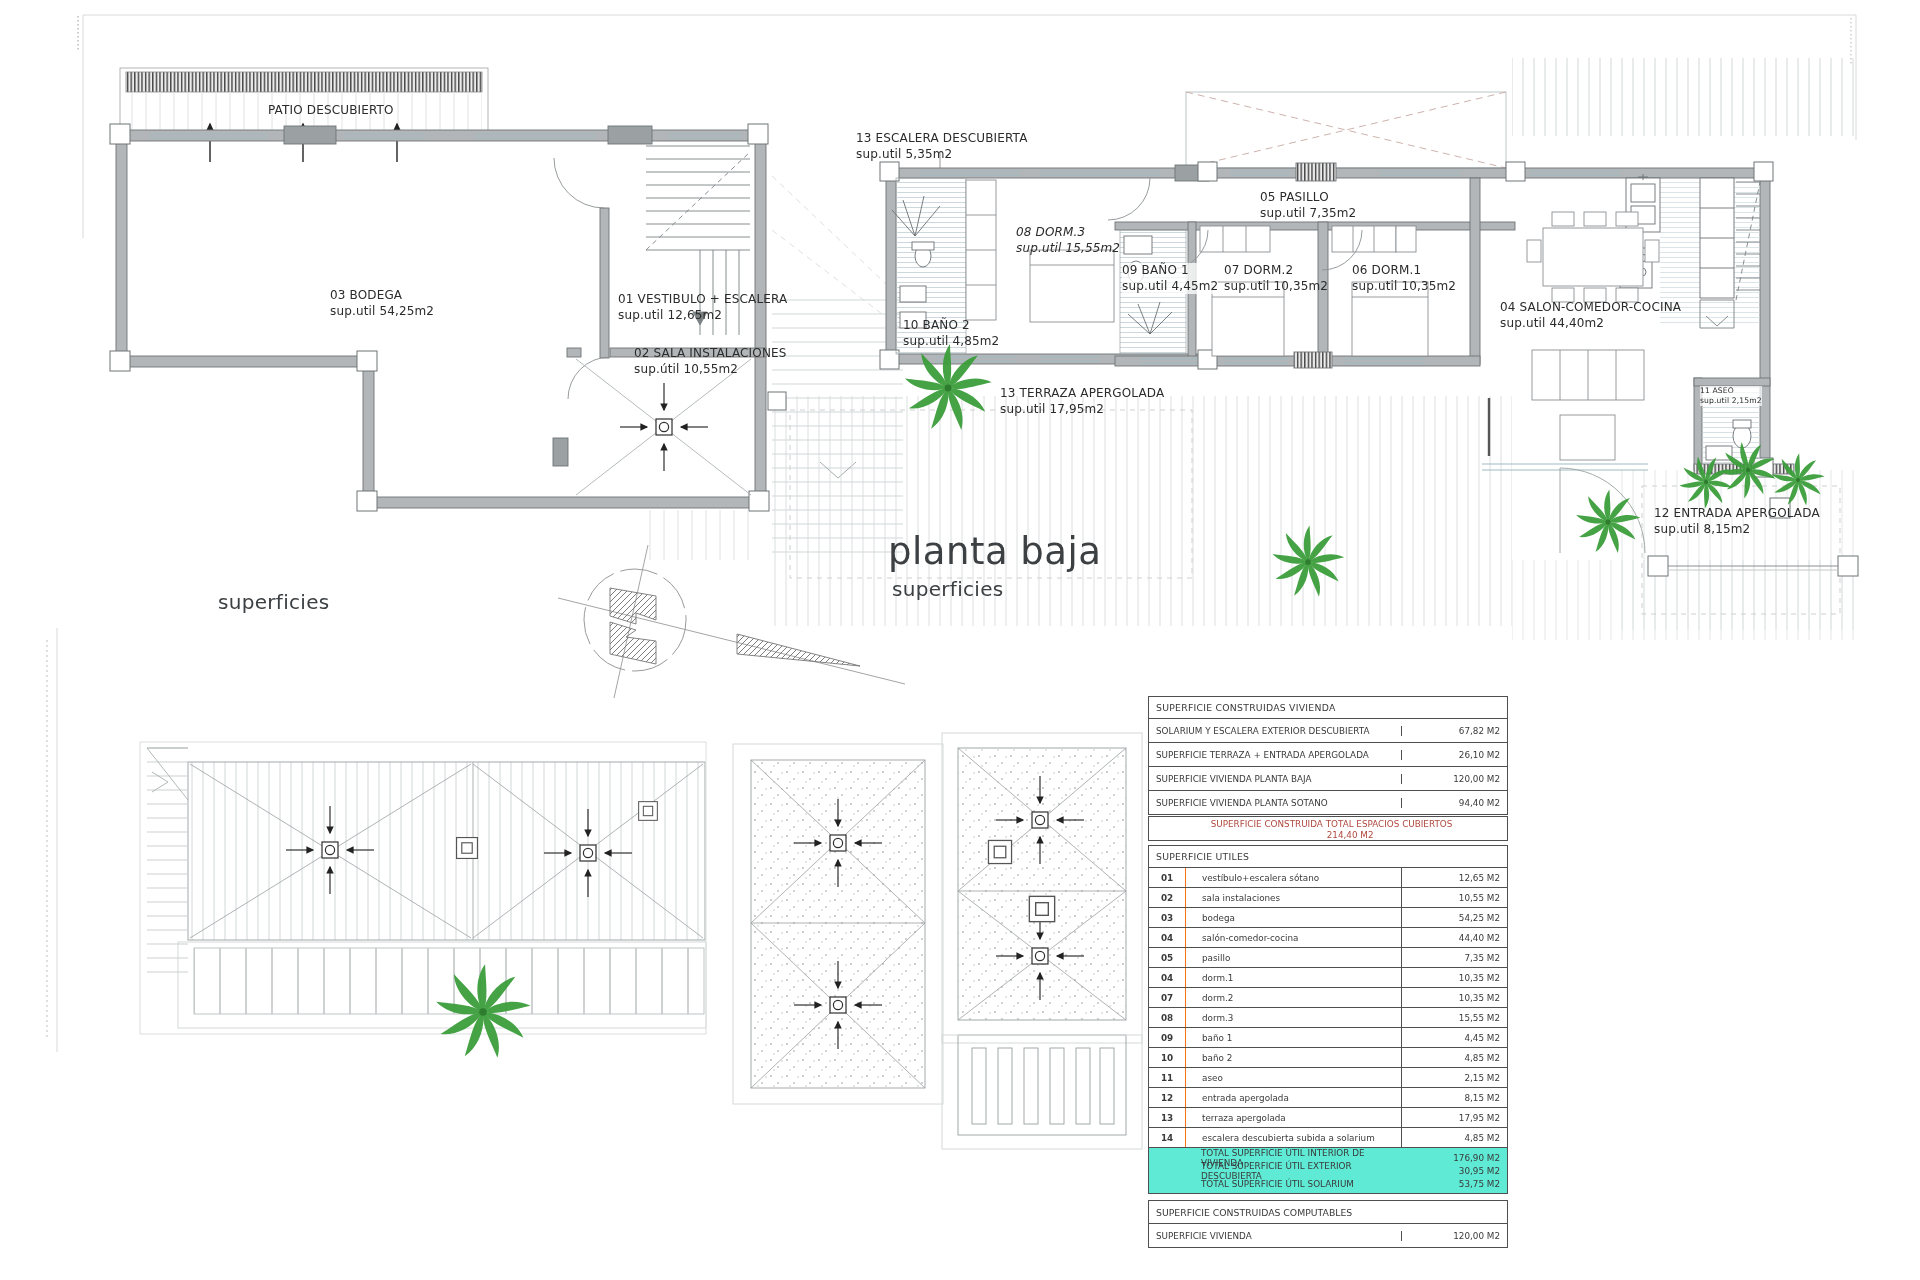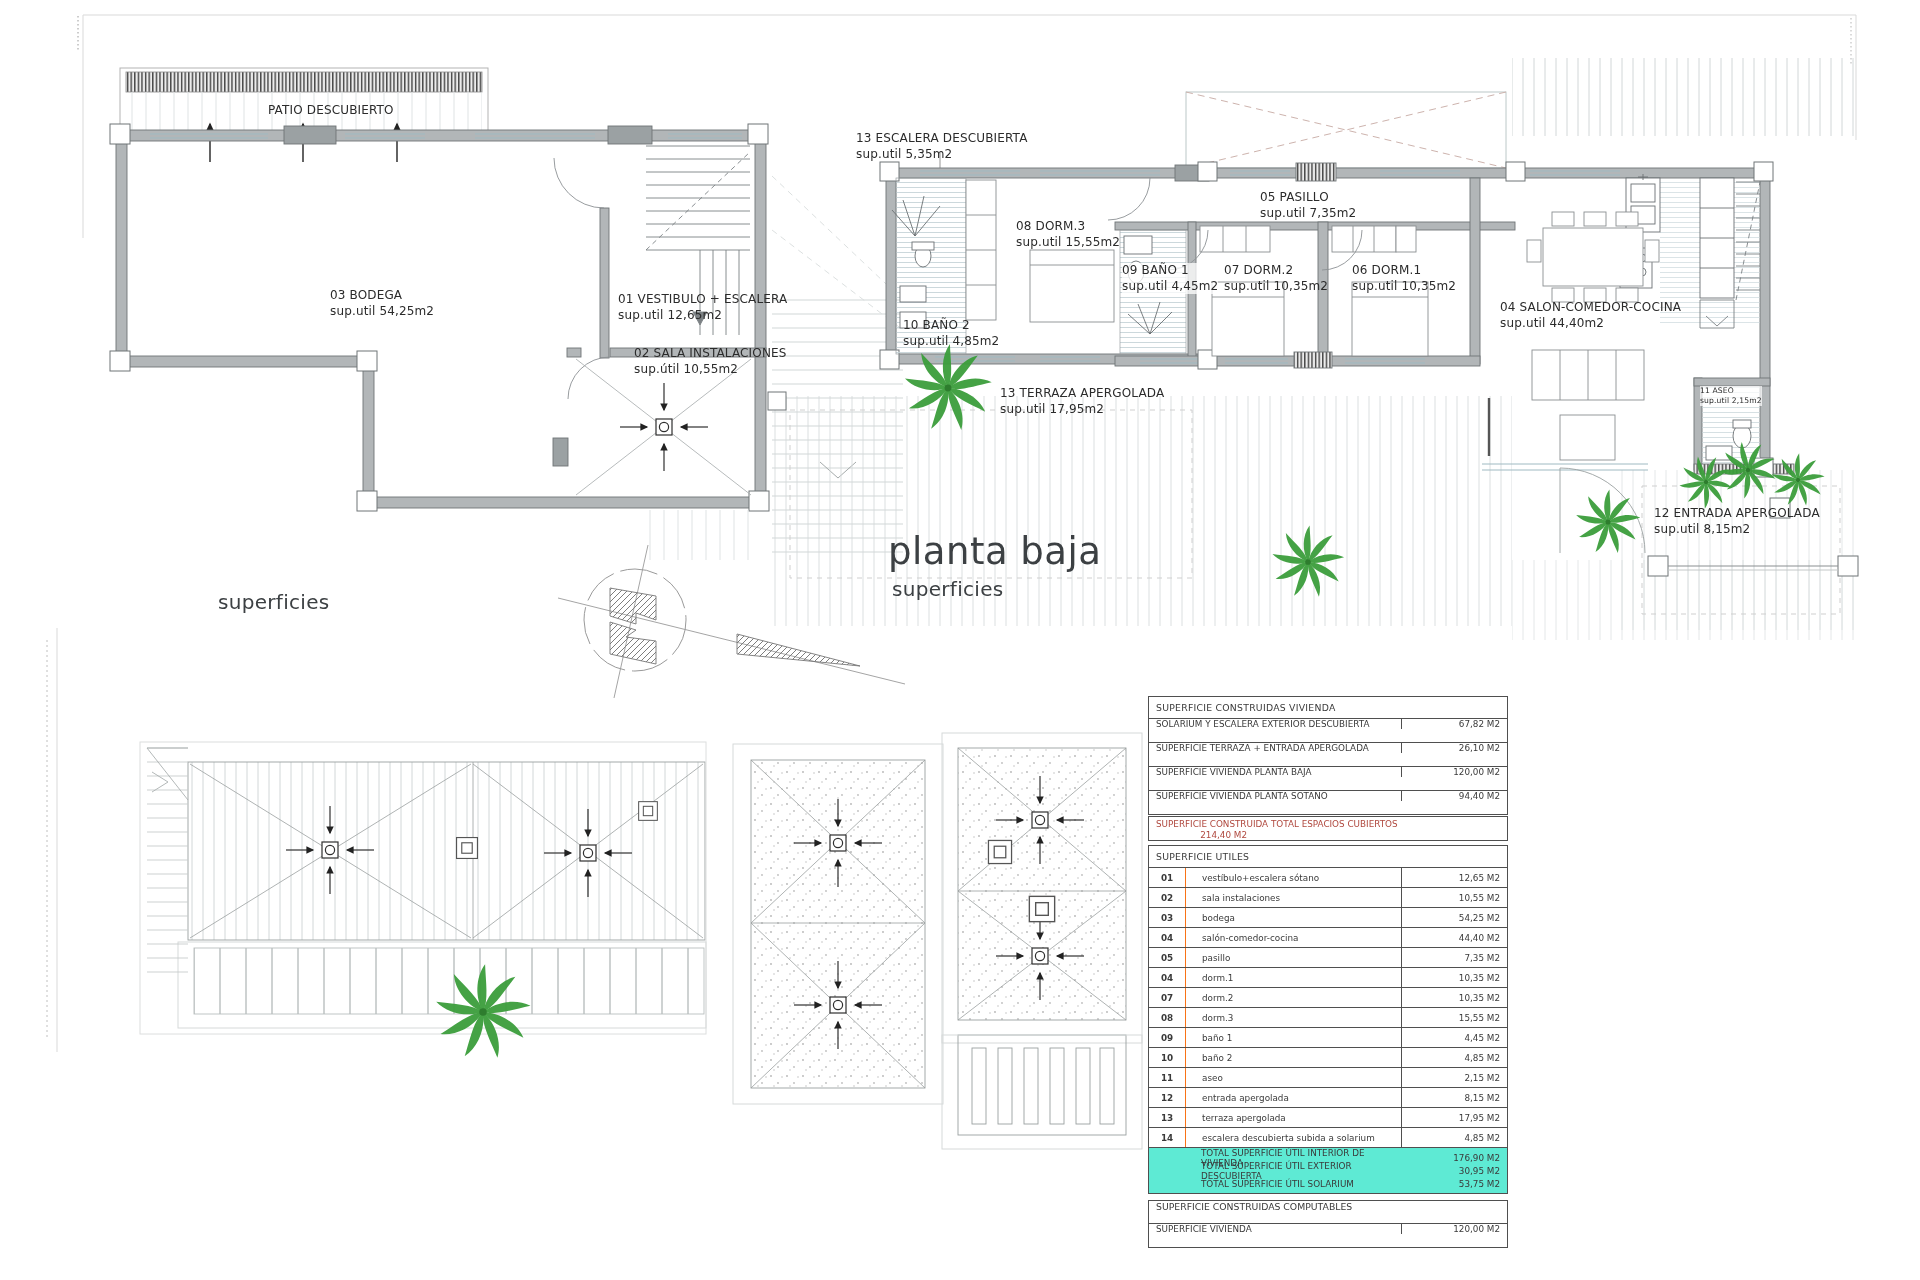--- a/index.html
+++ b/index.html
@@ -7,21 +7,21 @@
          font-family:"DejaVu Sans","Liberation Sans",sans-serif;color:#2e2e2e;}
   svg.lines{position:absolute;left:0;top:0;}
   .lbl{position:absolute;font-size:12px;line-height:1.3;letter-spacing:.15px;white-space:nowrap;color:#2b2b2b;}
   .lbl .l2{display:block;}
   .title{position:absolute;color:#3c4043;font-size:37px;letter-spacing:.5px;}
   .subtitle{position:absolute;color:#3c4043;font-size:20px;letter-spacing:.3px;}
   
   .stable{position:absolute;left:1148px;top:696px;width:360px;color:#3a3a3a;}
   .t-head{border:1px solid #4f4f4f;height:21px;display:flex;align-items:center;
           padding-left:7px;font-size:9.3px;letter-spacing:.25px;background:#fff;}
-  .t-row{border:1px solid #4f4f4f;margin-top:-1px;height:23px;display:flex;align-items:flex-start;
+  .t-row{border:1px solid #4f4f4f;margin-top:-1px;height:23px;display:flex;align-items:center;
          font-size:8.8px;background:#fff;}
   .t-row .lab{flex:1;display:flex;align-items:center;padding-left:7px;}
   .t-row .val{width:98px;border-left:1px solid #4f4f4f;display:flex;align-items:center;
               justify-content:flex-end;padding-right:7px;}
   .t-row .val.noline{border-left:none;}
   .t-red{color:#b0493f;flex-direction:column;}
   .u-row{border:1px solid #4f4f4f;margin-top:-1px;height:19px;display:flex;align-items:stretch;
          font-size:8.8px;background:#fff;}
   .u-row .num{width:36px;border-right:1px solid #f97316;display:flex;align-items:center;justify-content:center;font-weight:bold;}
   .u-row .lab{flex:1;display:flex;align-items:center;padding-left:16px;}
@@ -442,21 +442,21 @@
 </div>
 <div class="lbl" style="left:634px;top:346px;">
   <span>02 SALA INSTALACIONES</span>
   <span class="l2">sup.útil 10,55m2</span>
 </div>
 
 <div class="lbl" style="left:856px;top:131px;">
   <span>13 ESCALERA DESCUBIERTA</span>
   <span class="l2">sup.util 5,35m2</span>
 </div>
-<div class="lbl" style="left:1016px;top:219px;">
+<div class="lbl" style="left:1016px;top:225px;font-style:italic;">
   <span>08 DORM.3</span>
   <span class="l2">sup.util 15,55m2</span>
 </div>
 <div class="lbl" style="left:903px;top:318px;">
   <span>10 BAÑO 2</span>
   <span class="l2">sup.util 4,85m2</span>
 </div>
 <div class="lbl" style="left:1260px;top:190px;">
   <span>05 PASILLO</span>
   <span class="l2">sup.util 7,35m2</span>

